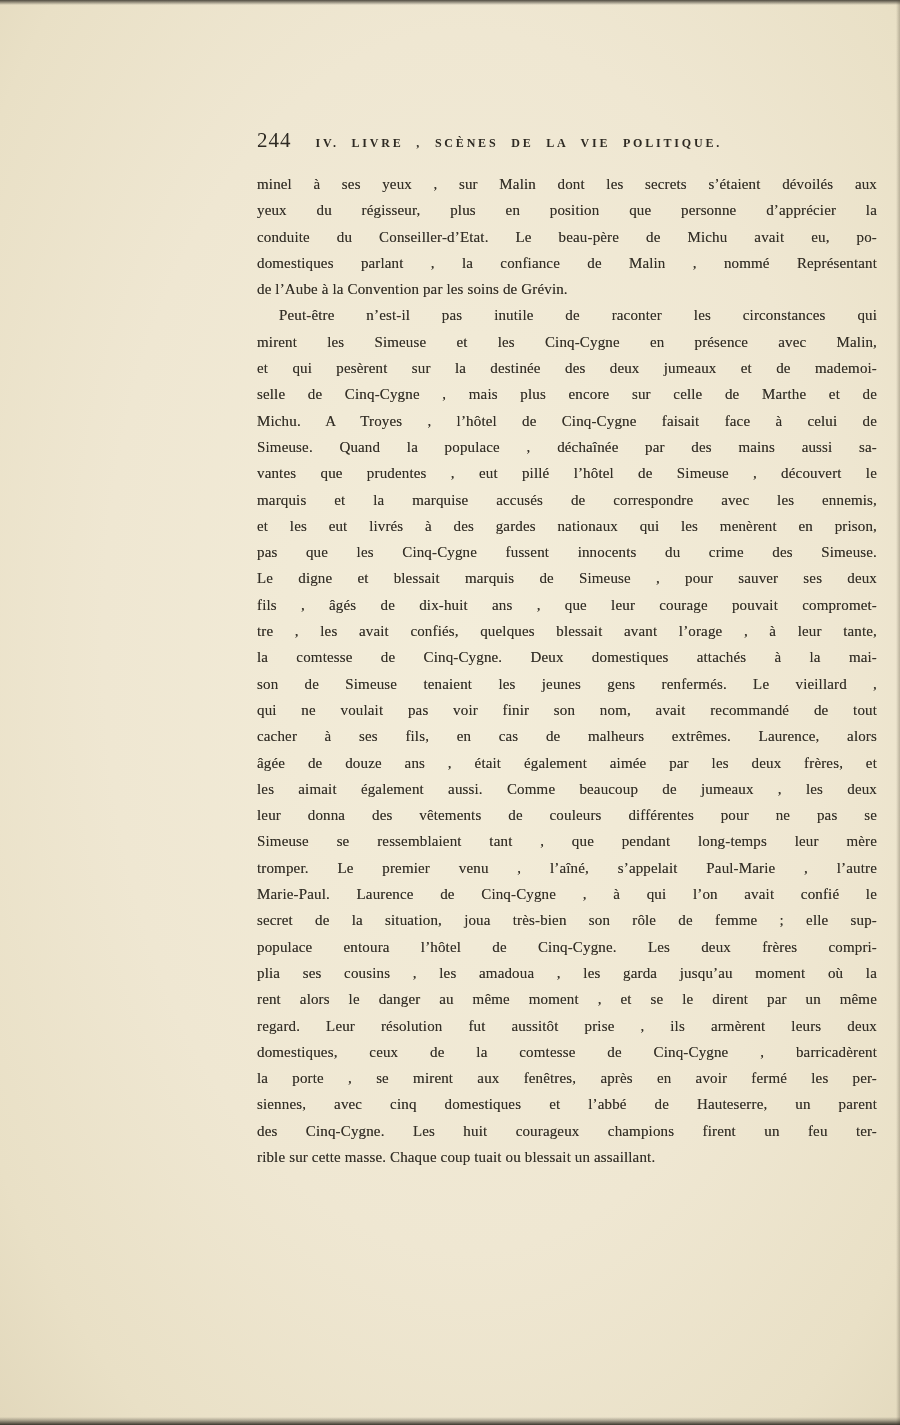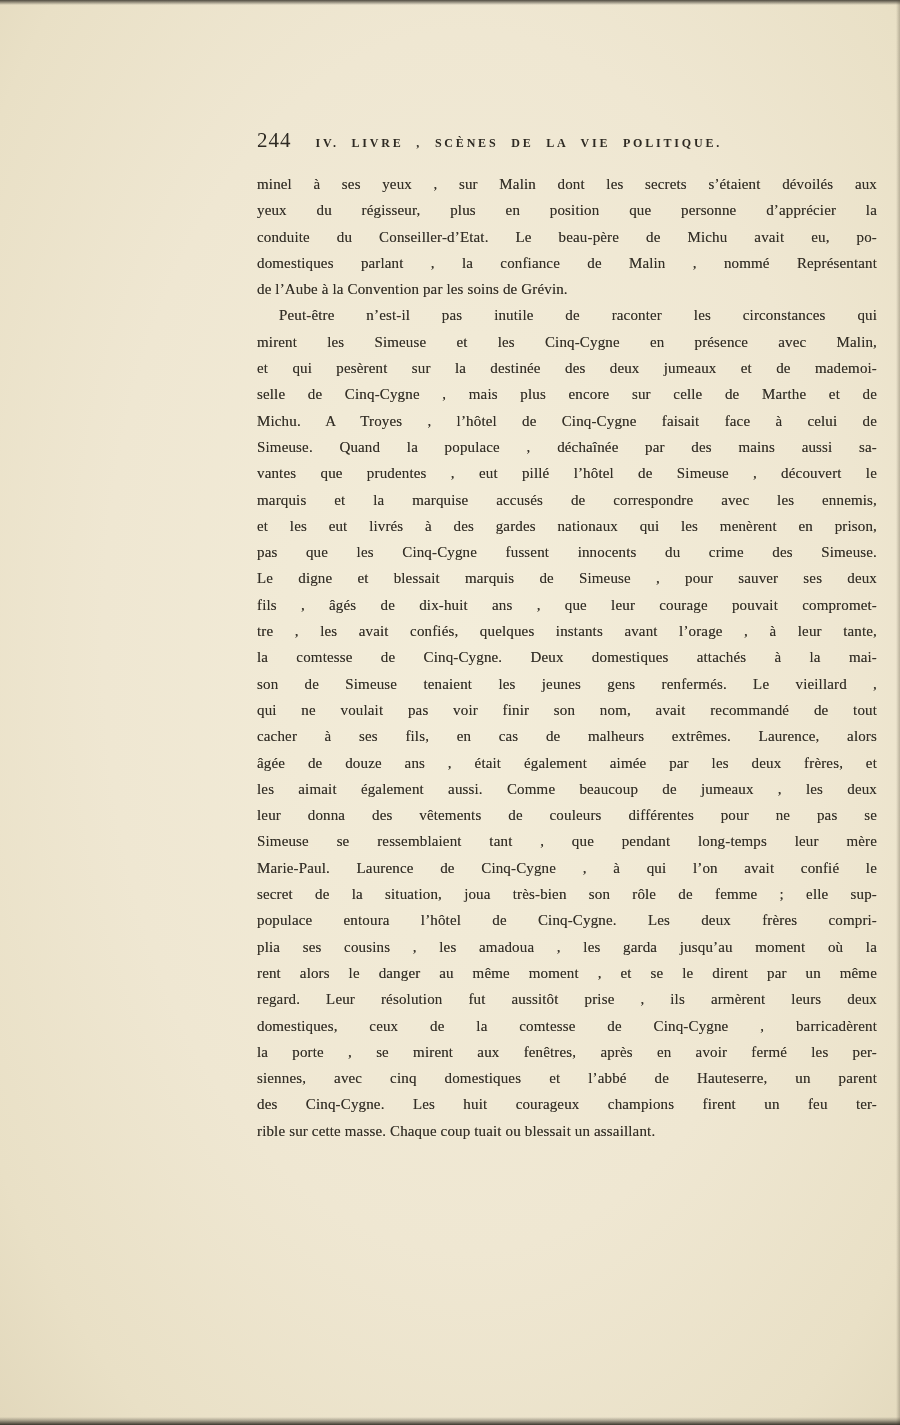--- a/index.html
+++ b/index.html
@@ -99,29 +99,30 @@
         <div class="line">et qui pesèrent sur la destinée des deux jumeaux et de mademoi-</div>
         <div class="line">selle de Cinq-Cygne , mais plus encore sur celle de Marthe et de</div>
         <div class="line">Michu. A Troyes , l’hôtel de Cinq-Cygne faisait face à celui de</div>
         <div class="line">Simeuse. Quand la populace , déchaînée par des mains aussi sa-</div>
         <div class="line">vantes que prudentes , eut pillé l’hôtel de Simeuse , découvert le</div>
         <div class="line">marquis et la marquise accusés de correspondre avec les ennemis,</div>
         <div class="line">et les eut livrés à des gardes nationaux qui les menèrent en prison,</div>
         <div class="line">pas que les Cinq-Cygne fussent innocents du crime des Simeuse.</div>
         <div class="line">Le digne et blessait marquis de Simeuse , pour sauver ses deux</div>
         <div class="line">fils , âgés de dix-huit ans , que leur courage pouvait compromet-</div>
-        <div class="line">tre , les avait confiés, quelques instants avant l’orage , à leur tante,</div>
+        <div class="line">tre , les avait confiés, quelques blessait avant l’orage , à leur tante,</div>
         <div class="line">la comtesse de Cinq-Cygne. Deux domestiques attachés à la mai-</div>
         <div class="line">son de Simeuse tenaient les jeunes gens renfermés. Le vieillard ,</div>
         <div class="line">qui ne voulait pas voir finir son nom, avait recommandé de tout</div>
         <div class="line">cacher à ses fils, en cas de malheurs extrêmes. Laurence, alors</div>
         <div class="line">âgée de douze ans , était également aimée par les deux frères, et</div>
         <div class="line">les aimait également aussi. Comme beaucoup de jumeaux , les deux</div>
         <div class="line">leur donna des vêtements de couleurs différentes pour ne pas se</div>
         <div class="line">Simeuse se ressemblaient tant , que pendant long-temps leur mère</div>
+        <div class="line">tromper. Le premier venu , l’aîné, s’appelait Paul-Marie , l’autre</div>
         <div class="line">Marie-Paul. Laurence de Cinq-Cygne , à qui l’on avait confié le</div>
         <div class="line">secret de la situation, joua très-bien son rôle de femme ; elle sup-</div>
         <div class="line">populace entoura l’hôtel de Cinq-Cygne. Les deux frères compri-</div>
         <div class="line">plia ses cousins , les amadoua , les garda jusqu’au moment où la</div>
         <div class="line">rent alors le danger au même moment , et se le dirent par un même</div>
         <div class="line">regard. Leur résolution fut aussitôt prise , ils armèrent leurs deux</div>
         <div class="line">domestiques, ceux de la comtesse de Cinq-Cygne , barricadèrent</div>
         <div class="line">la porte , se mirent aux fenêtres, après en avoir fermé les per-</div>
         <div class="line">siennes, avec cinq domestiques et l’abbé de Hauteserre, un parent</div>
         <div class="line">des Cinq-Cygne. Les huit courageux champions firent un feu ter-</div>

